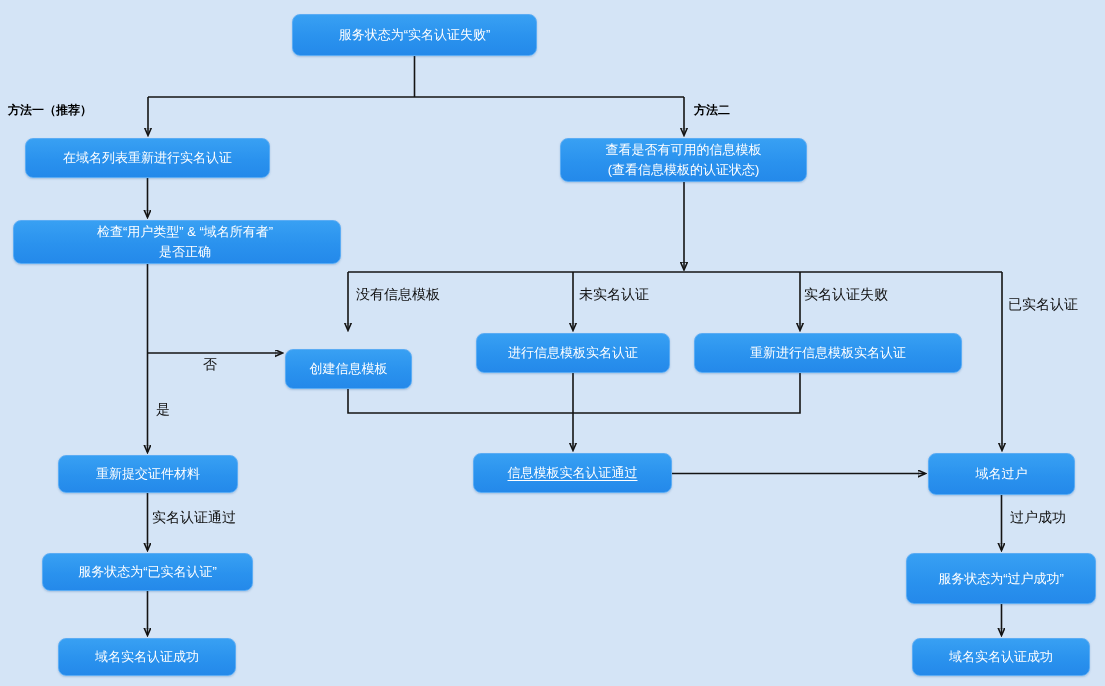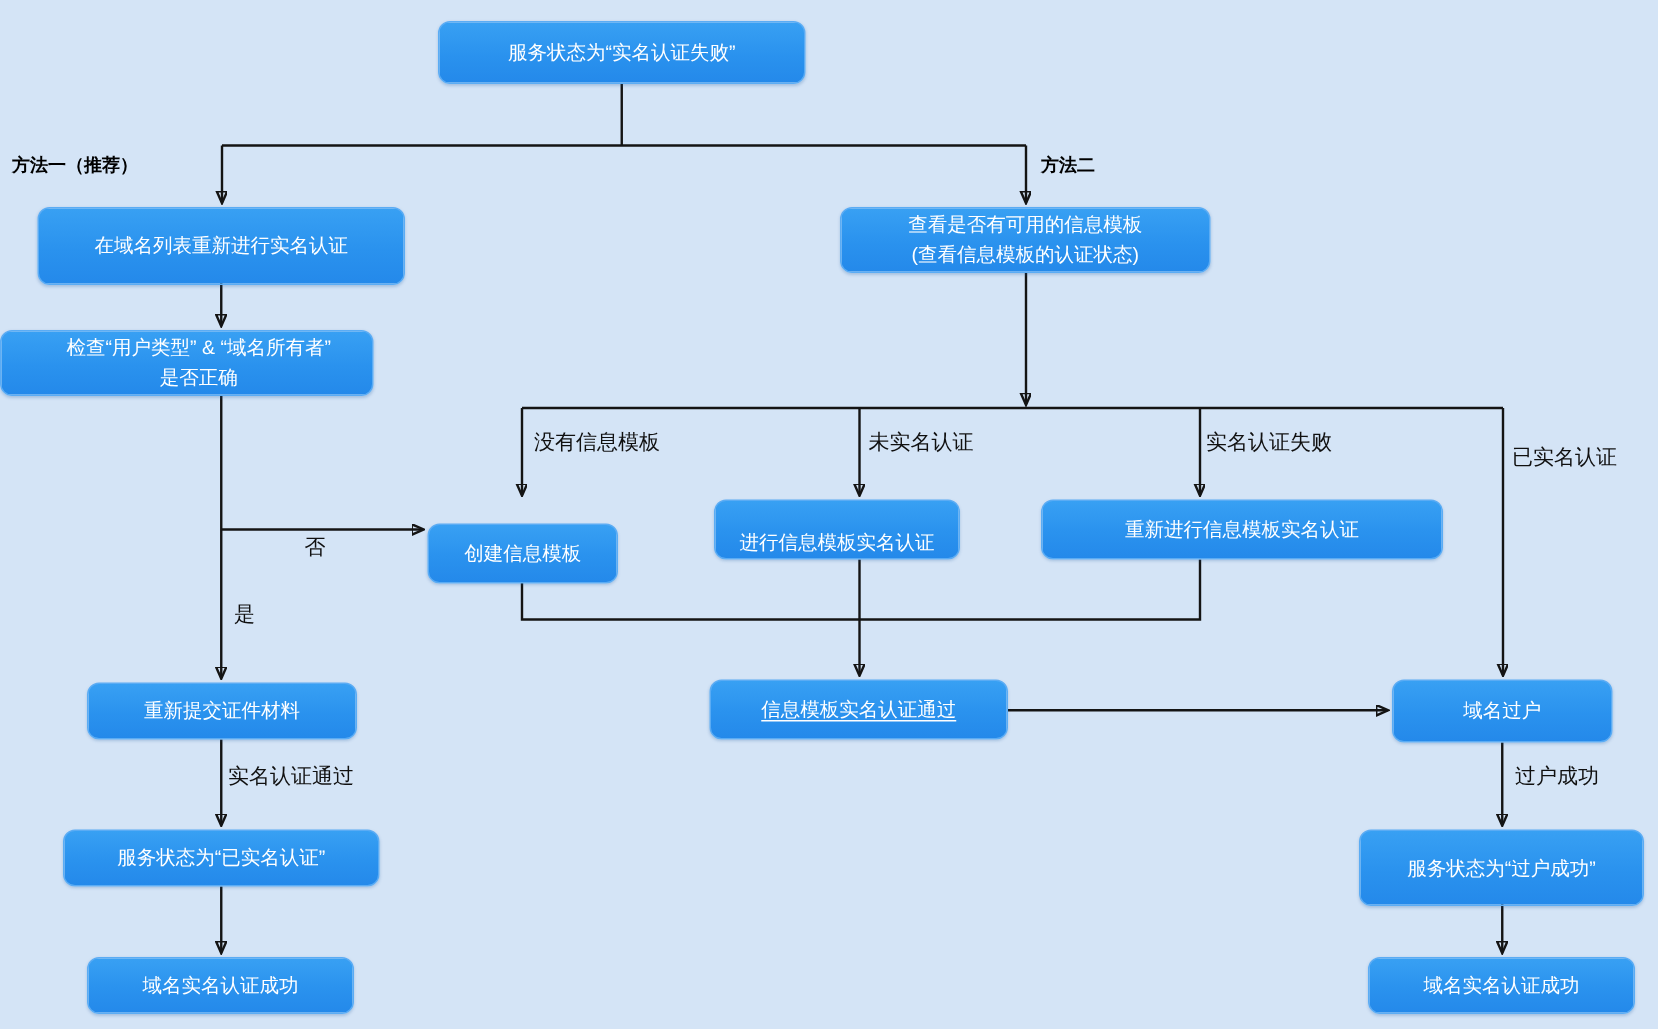--- a/index.html
+++ b/index.html
@@ -72,25 +72,25 @@
     <path d="M1001.5 593 V635" marker-end="url(#arrow)"></path>
   </svg>
 
   <div class="branch-header" style="left:8px;top:102px;">方法一（推荐）</div>
   <div class="branch-header" style="left:694px;top:102px;">方法二</div>
 
   <div class="node" style="left:292px;top:14px;width:245px;height:42px;">
     <span>服务状态为“实名认证失败”</span>
   </div>
 
-  <div class="node" style="left:25px;top:138px;width:245px;height:52px;">
+  <div class="node" style="left:25px;top:138px;width:245px;height:40px;">
     <span>在域名列表重新进行实名认证</span>
   </div>
 
-  <div class="node" style="left:0;top:220px;width:249px;height:44px;padding-left:16px;">
+  <div class="node" style="left:13px;top:220px;width:328px;height:44px;padding-left:16px;">
     <span>检查“用户类型” &amp; “域名所有者”</span>
     <span>是否正确</span>
   </div>
 
   <div class="node" style="left:58px;top:455px;width:180px;height:38px;">
     <span>重新提交证件材料</span>
   </div>
 
   <div class="node" style="left:42px;top:553px;width:211px;height:38px;">
     <span>服务状态为“已实名认证”</span>
@@ -102,21 +102,21 @@
 
   <div class="node" style="left:560px;top:138px;width:247px;height:44px;">
     <span>查看是否有可用的信息模板</span>
     <span>(查看信息模板的认证状态)</span>
   </div>
 
   <div class="node" style="left:285px;top:333px;width:127px;height:40px;margin-top:16px;">
     <span>创建信息模板</span>
   </div>
 
-  <div class="node" style="left:476px;top:333px;width:164px;height:40px;justify-content:flex-end;">
+  <div class="node" style="left:476px;top:333px;width:194px;height:40px;">
     <span>进行信息模板实名认证</span>
   </div>
 
   <div class="node" style="left:694px;top:333px;width:268px;height:40px;">
     <span>重新进行信息模板实名认证</span>
   </div>
 
   <div class="node" style="left:473px;top:453px;width:199px;height:40px;">
     <span class="u">信息模板实名认证通过</span>
   </div>

